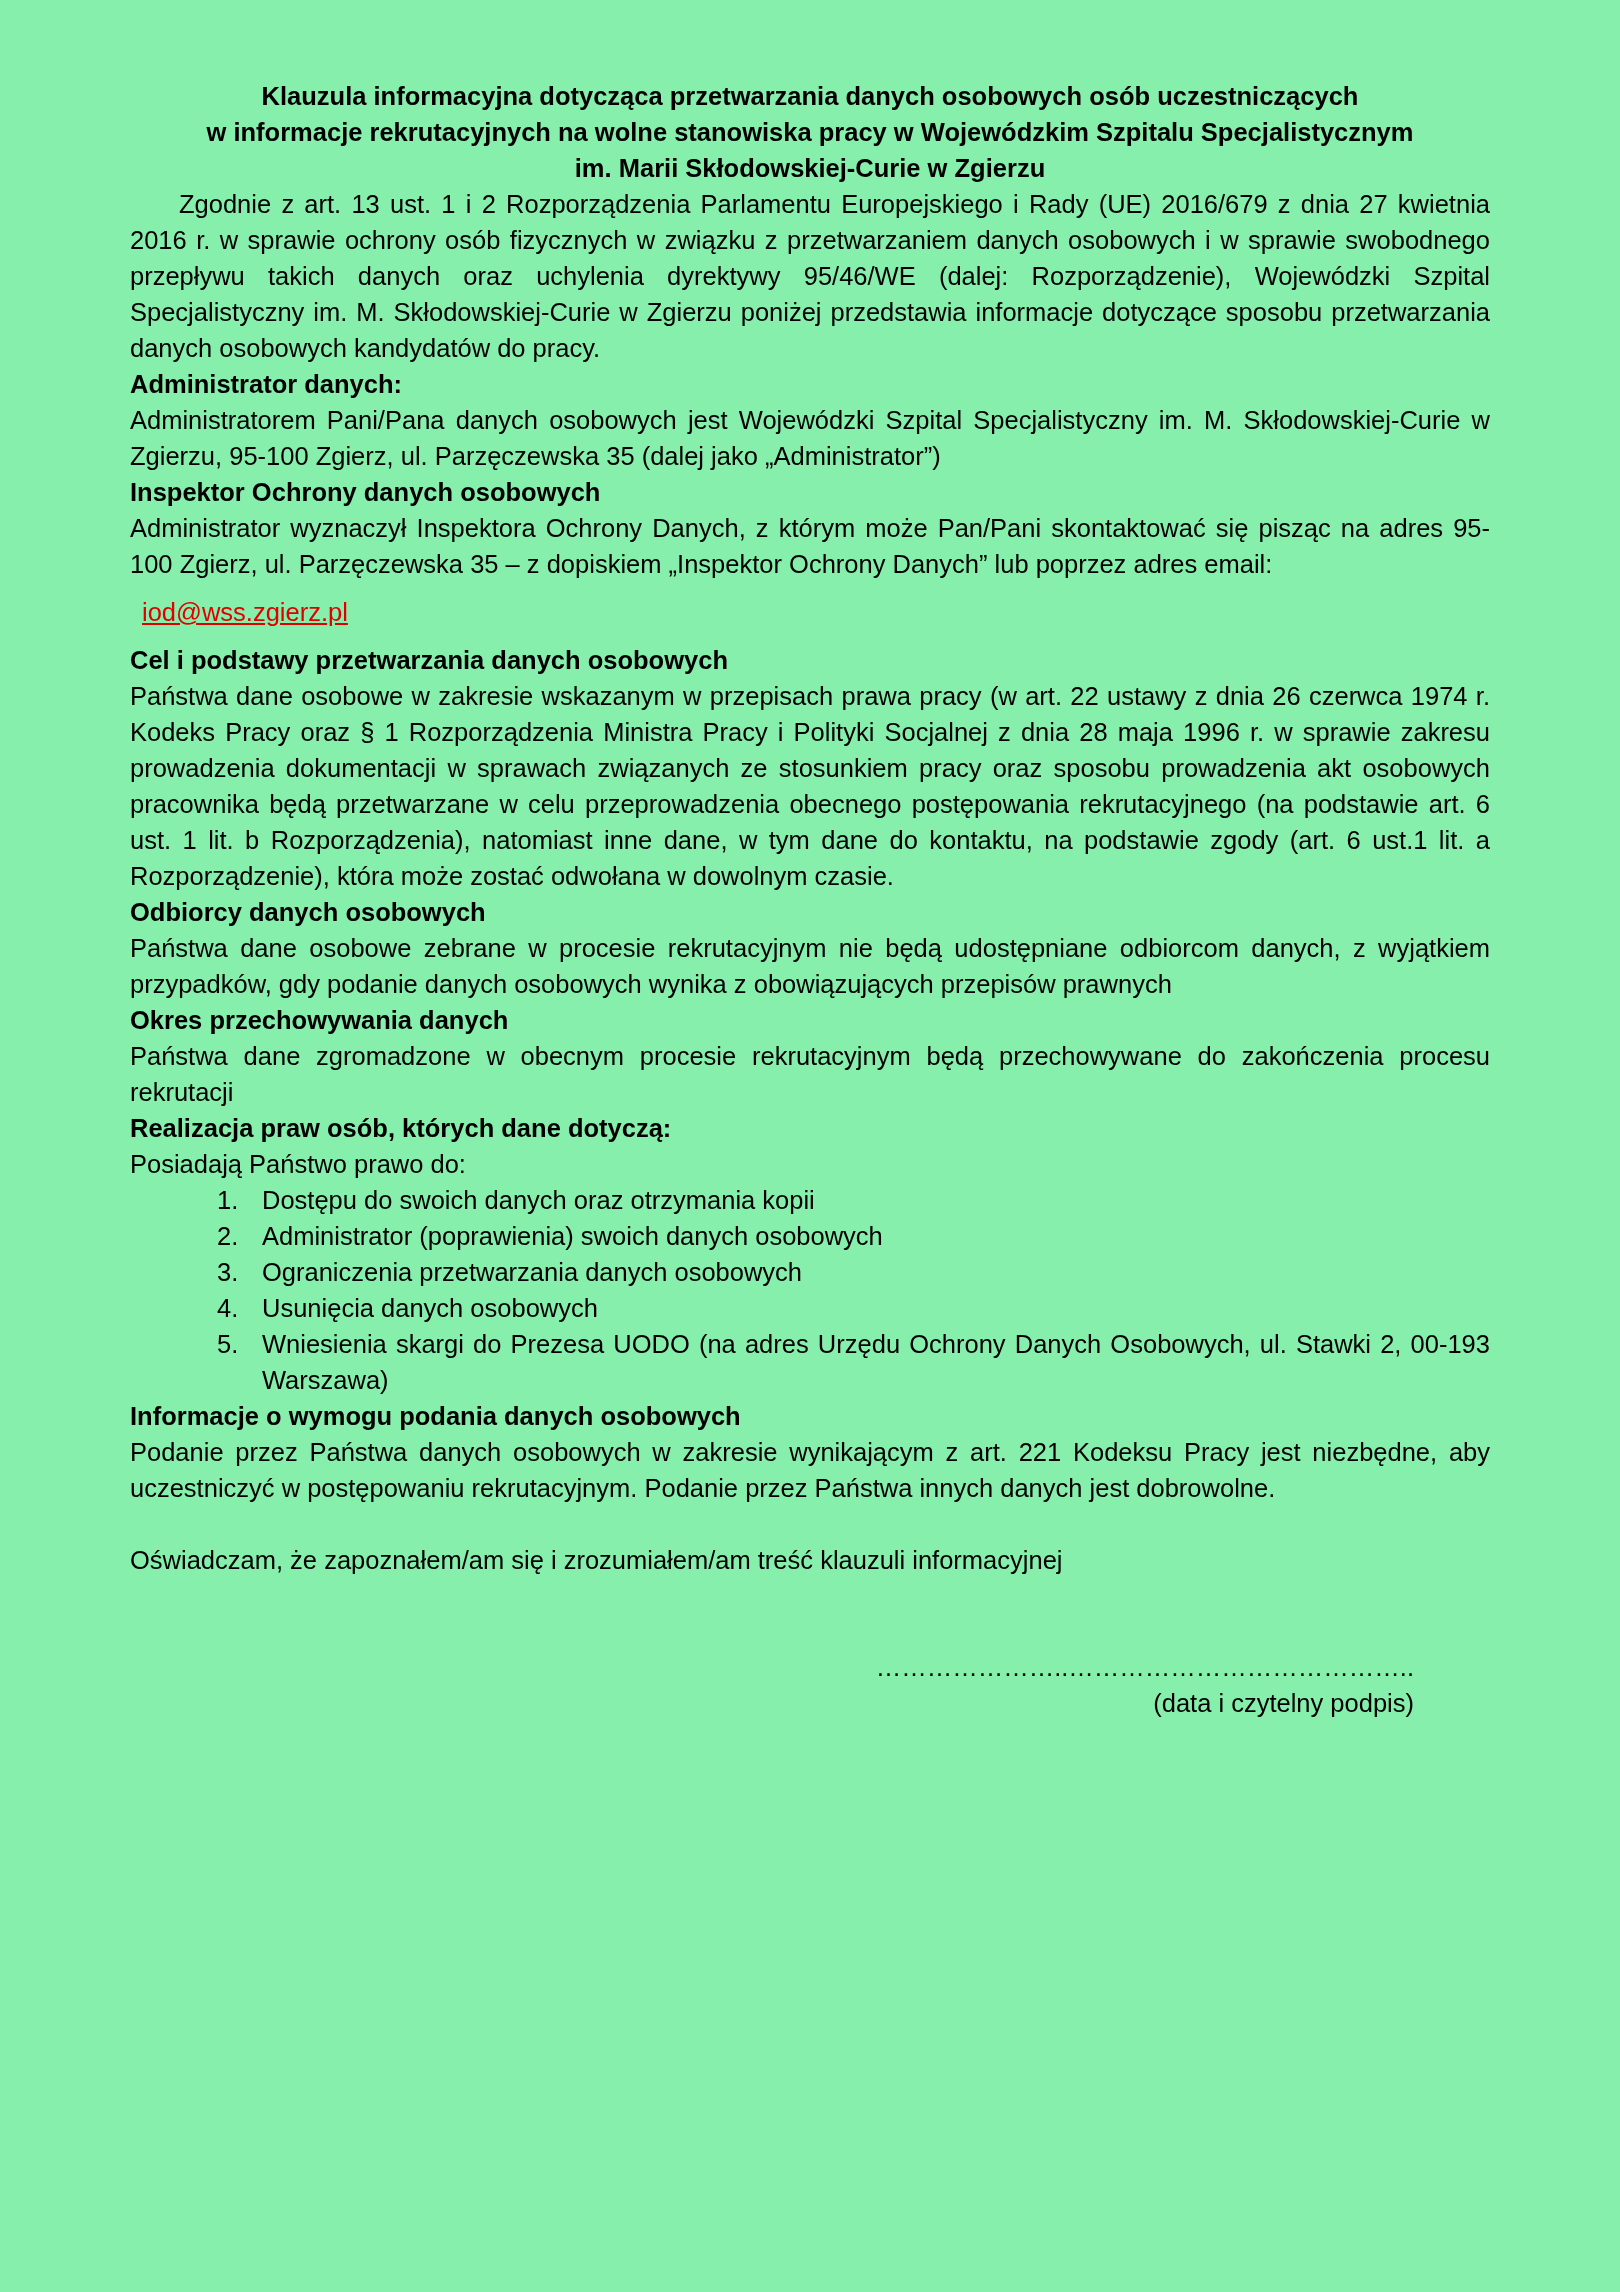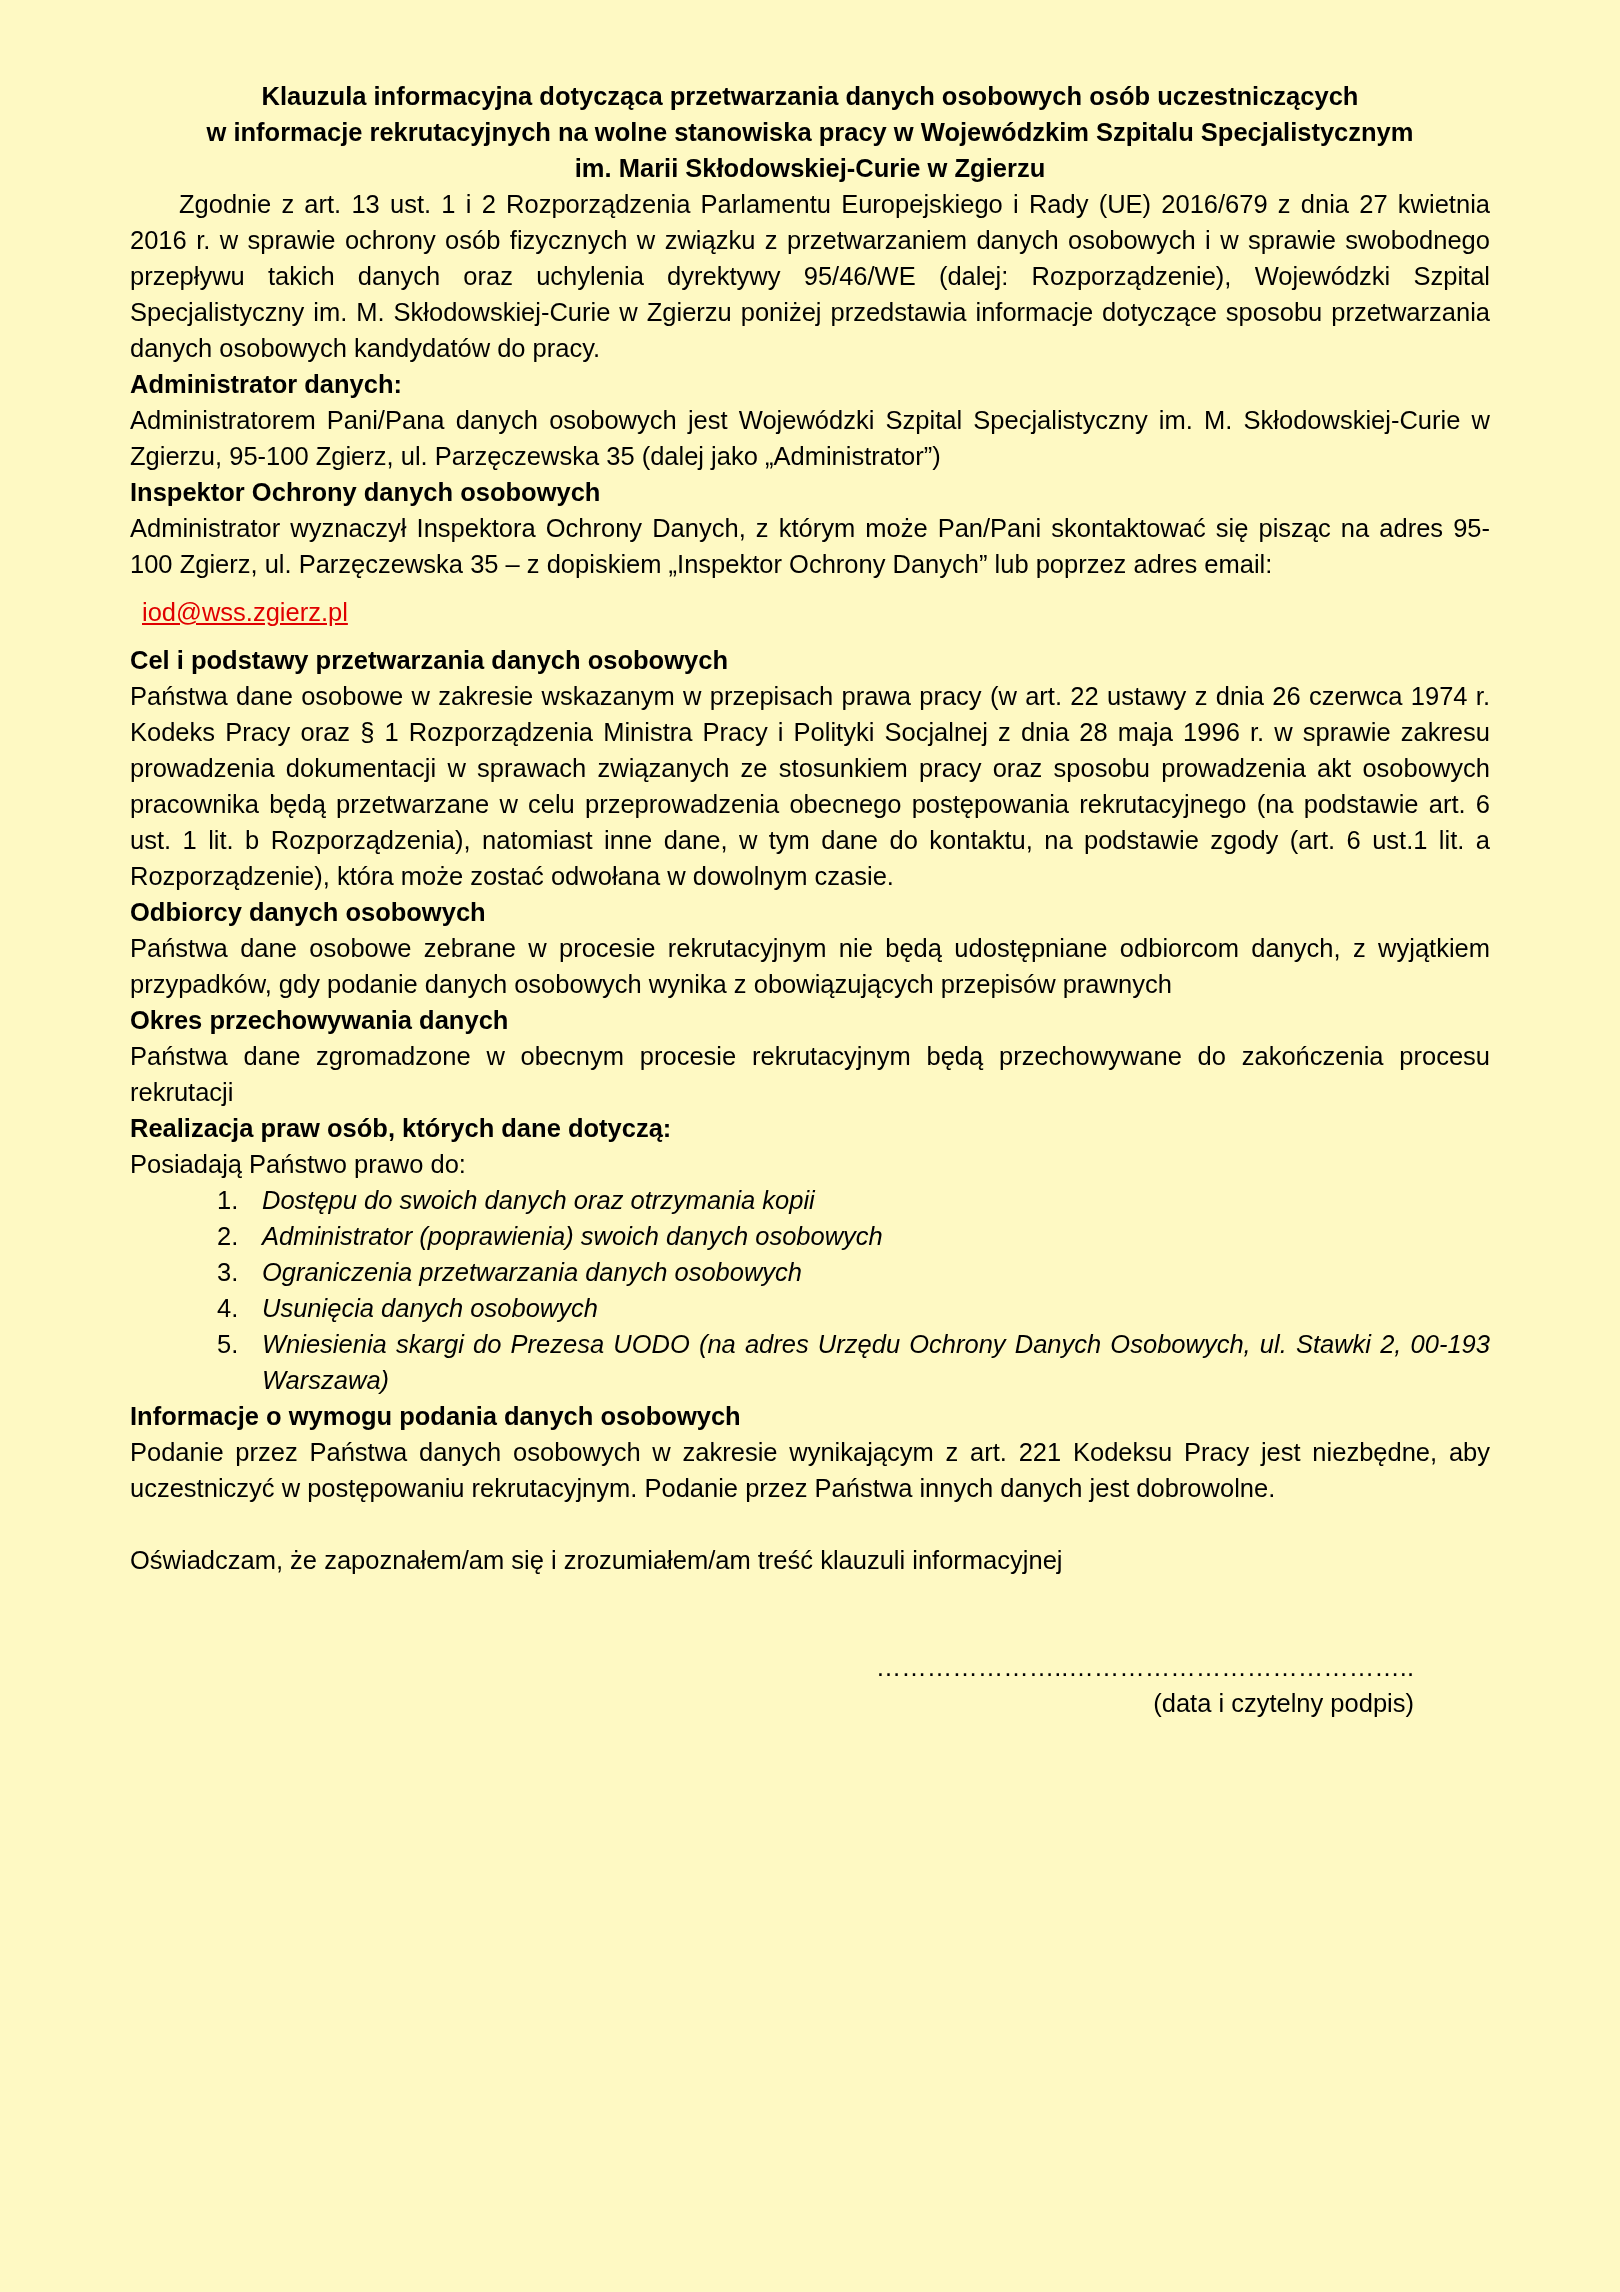--- a/index.html
+++ b/index.html
@@ -1,20 +1,20 @@
 <!DOCTYPE html>
 <html lang="pl"><head>
 <meta charset="utf-8">
 <style>
   html, body { margin: 0; padding: 0; background: #ffffff; }
   .page {
     position: relative;
     width: 1620px;
     height: 2293px;
-    background: #fef9c3;
+    background: #86efac;
     font-family: "Liberation Sans", "DejaVu Sans", sans-serif;
     color: #000000;
     overflow: hidden;
   }
   .content {
     position: absolute;
     left: 130px;
     top: 78px;
     width: 1360px;
     font-size: 25.5px;
@@ -31,21 +31,21 @@
   .para.indent { text-indent: 49px; }
   .heading {
     font-weight: bold;
     text-align: left;
     margin: 0;
   }
   .email-row { margin: 12px; }
   .email-link { text-decoration: underline; cursor: pointer; }
   .list-row { display: flex; margin: 0; }
   .list-num { flex: none; width: 45px; margin-left: 87px; }
-  .list-text { flex: 1; text-align: justify; font-style: italic; }
+  .list-text { flex: 1; text-align: justify; }
   .gap-1 { height: 36px; }
   .signature {
     margin-top: 71px;
     text-align: right;
     padding-right: 76px;
   }
   .sig-dots { letter-spacing: 0; }
   .sig-caption { }
 </style>
 </head>

